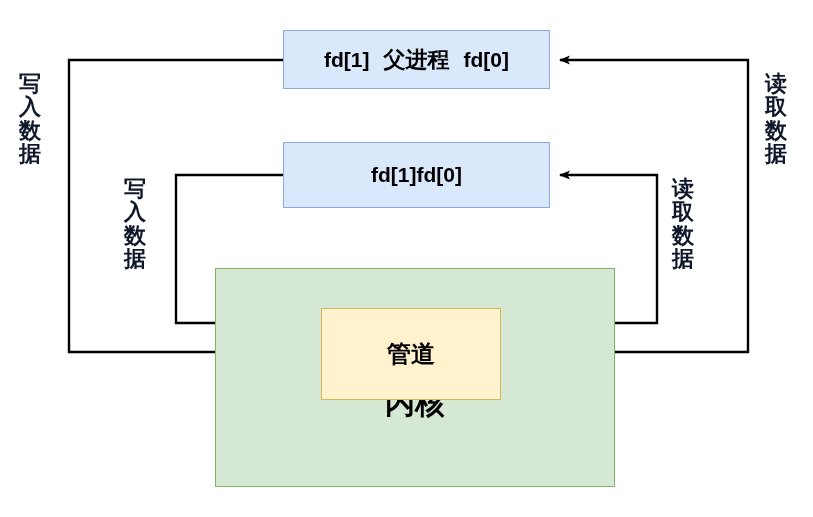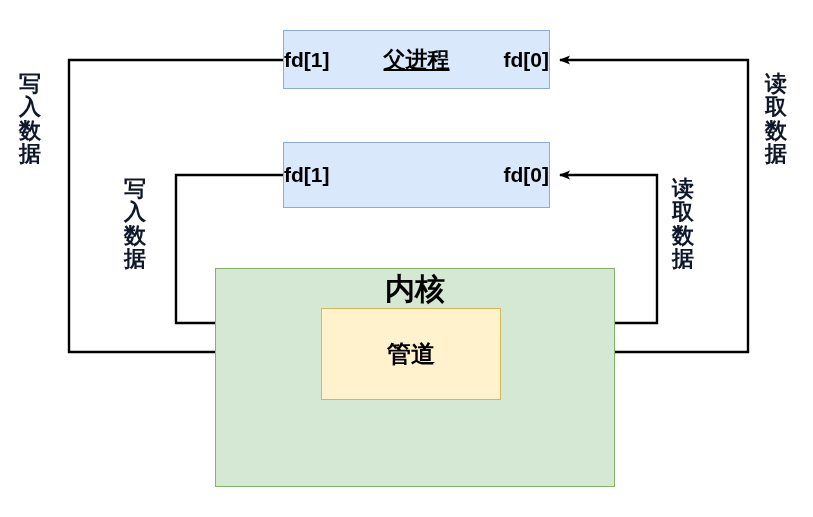--- a/index.html
+++ b/index.html
@@ -34,32 +34,31 @@
   }
 
   .proc-box {
     background: #dae8fc;
     border: 1px solid #8eaadb;
     color: #000000;
     font-weight: bold;
     font-size: 21px;
     letter-spacing: 0px;
     white-space: nowrap;
-    justify-content: space-between;
   }
   .proc-box .seg {
     display: inline-block;
   }
   .proc-box .fd { font-size: 21px; }
-  .proc-box .nm { font-size: 22px; padding: 0 26px; text-decoration: underline; }
+  .proc-box .nm { font-size: 22px; padding: 0 14px; }
 
   .kernel-box {
     background: #d5e8d4;
     border: 1px solid #82b366;
-    align-items: flex-start;
+    align-items: flex-end;
     justify-content: center;
   }
   .kernel-label {
     font-size: 30px;
     font-weight: bold;
     color: #000000;
     margin-bottom: 62px;
   }
 
   .pipe-box {

